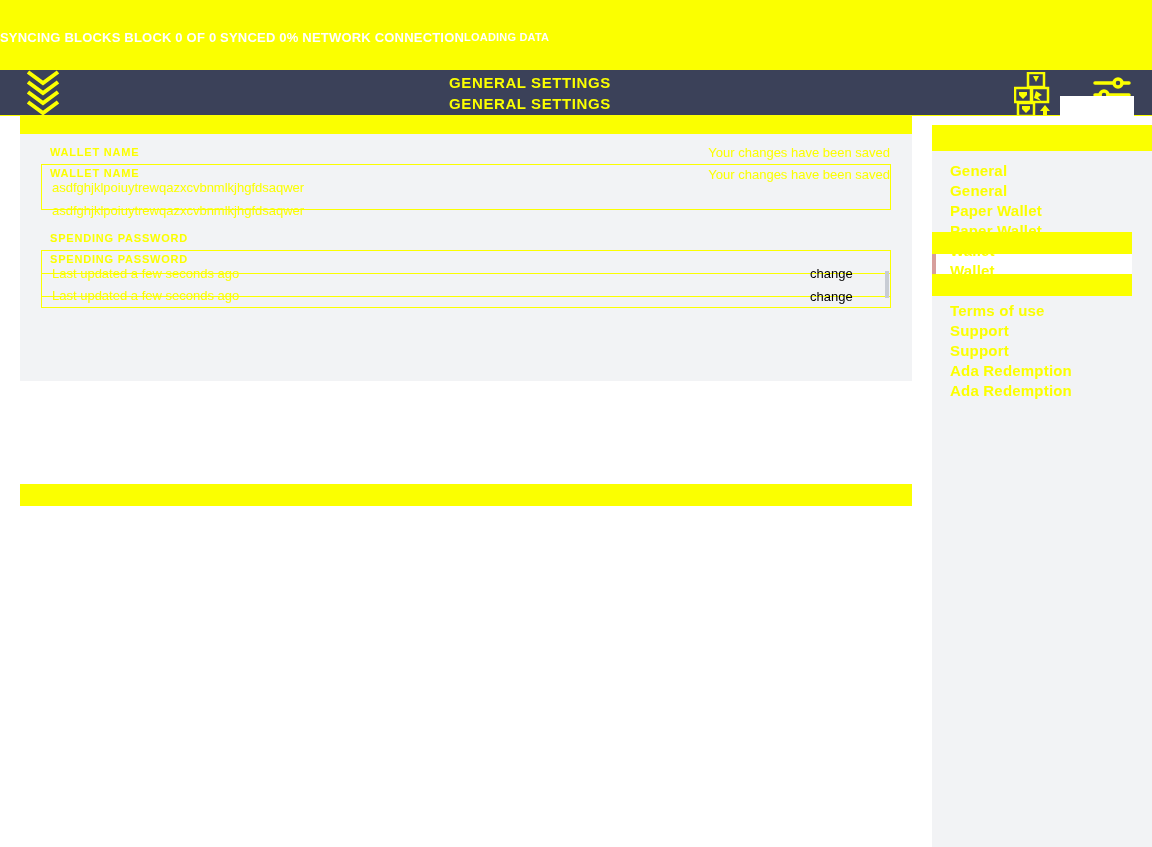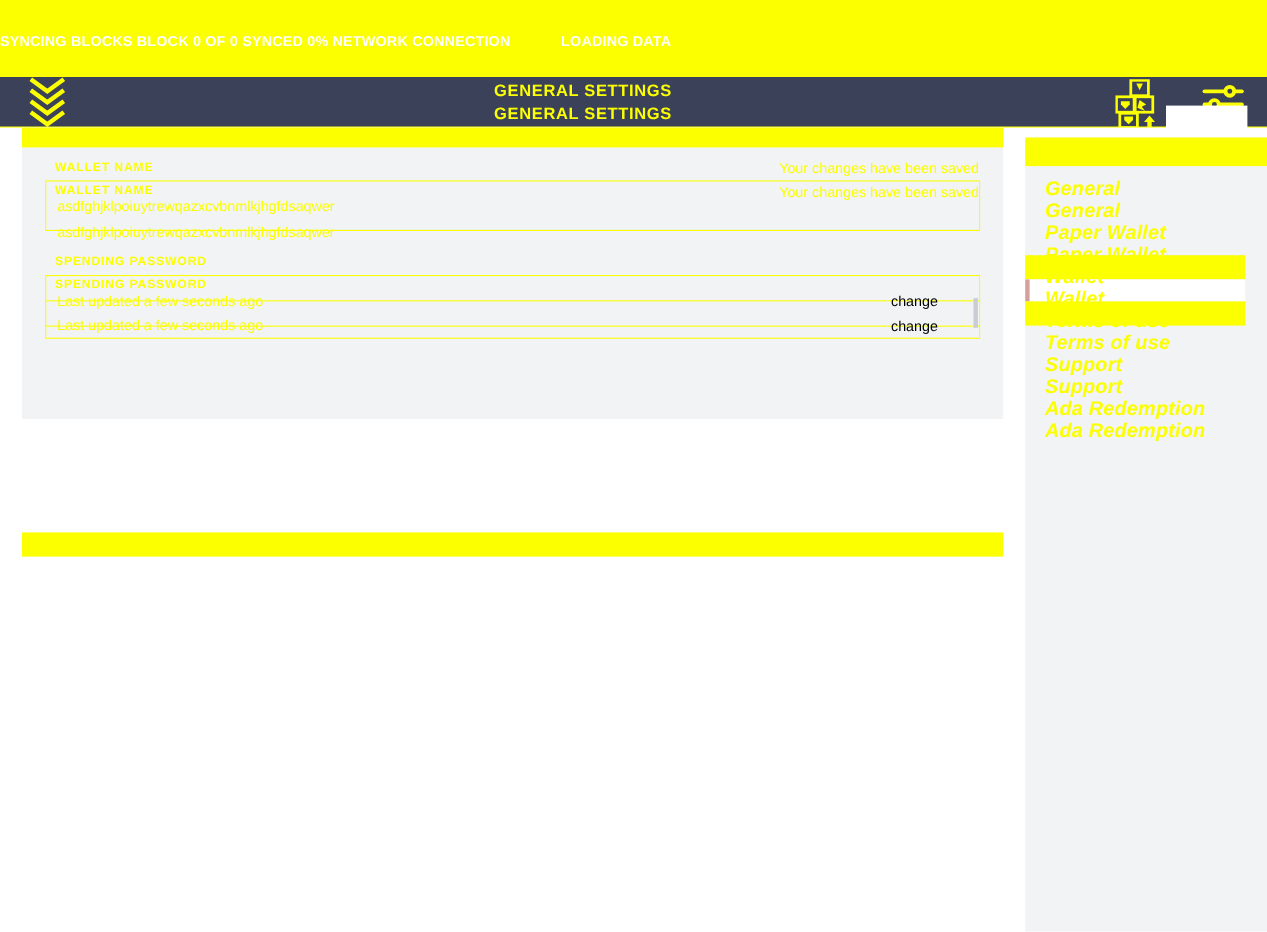--- a/index.html
+++ b/index.html
@@ -34,27 +34,26 @@
   }
   .sync-banner .line1 {
     font-size: 13px;
     font-weight: bold;
     color: #ffffff;
     letter-spacing: 0.2px;
     line-height: 19px;
     white-space: nowrap;
   }
   .sync-banner .line2 {
-    font-size: 13px;
+    font-size: 11px;
     font-weight: bold;
     color: #ffffff;
     letter-spacing: 0.2px;
     line-height: 19px;
     white-space: nowrap;
-    margin-left: 46px;
   }
 
   
   .topbar {
     position: absolute;
     left: 0; top: 70px;
     width: 1152px;
     height: 50px;
     background: #3b4159;
   }
@@ -240,27 +239,26 @@
     height: 26px;
     background: #fbff00;
   }
 
   .side-item {
     position: absolute;
     left: 0;
     width: 200px;
     height: 20px;
     padding-left: 18px;
-    font-size: 18px;
+    font-size: 15px;
     font-weight: bold;
     color: #fbff00;
     letter-spacing: 0.2px;
     line-height: 20px;
     white-space: nowrap;
-    font-style: italic;
   }
 
   .side-highlight {
     position: absolute;
     left: 0;
     width: 200px;
     background: #fbff00;
   }
   .side-selected-bg {
     position: absolute;

